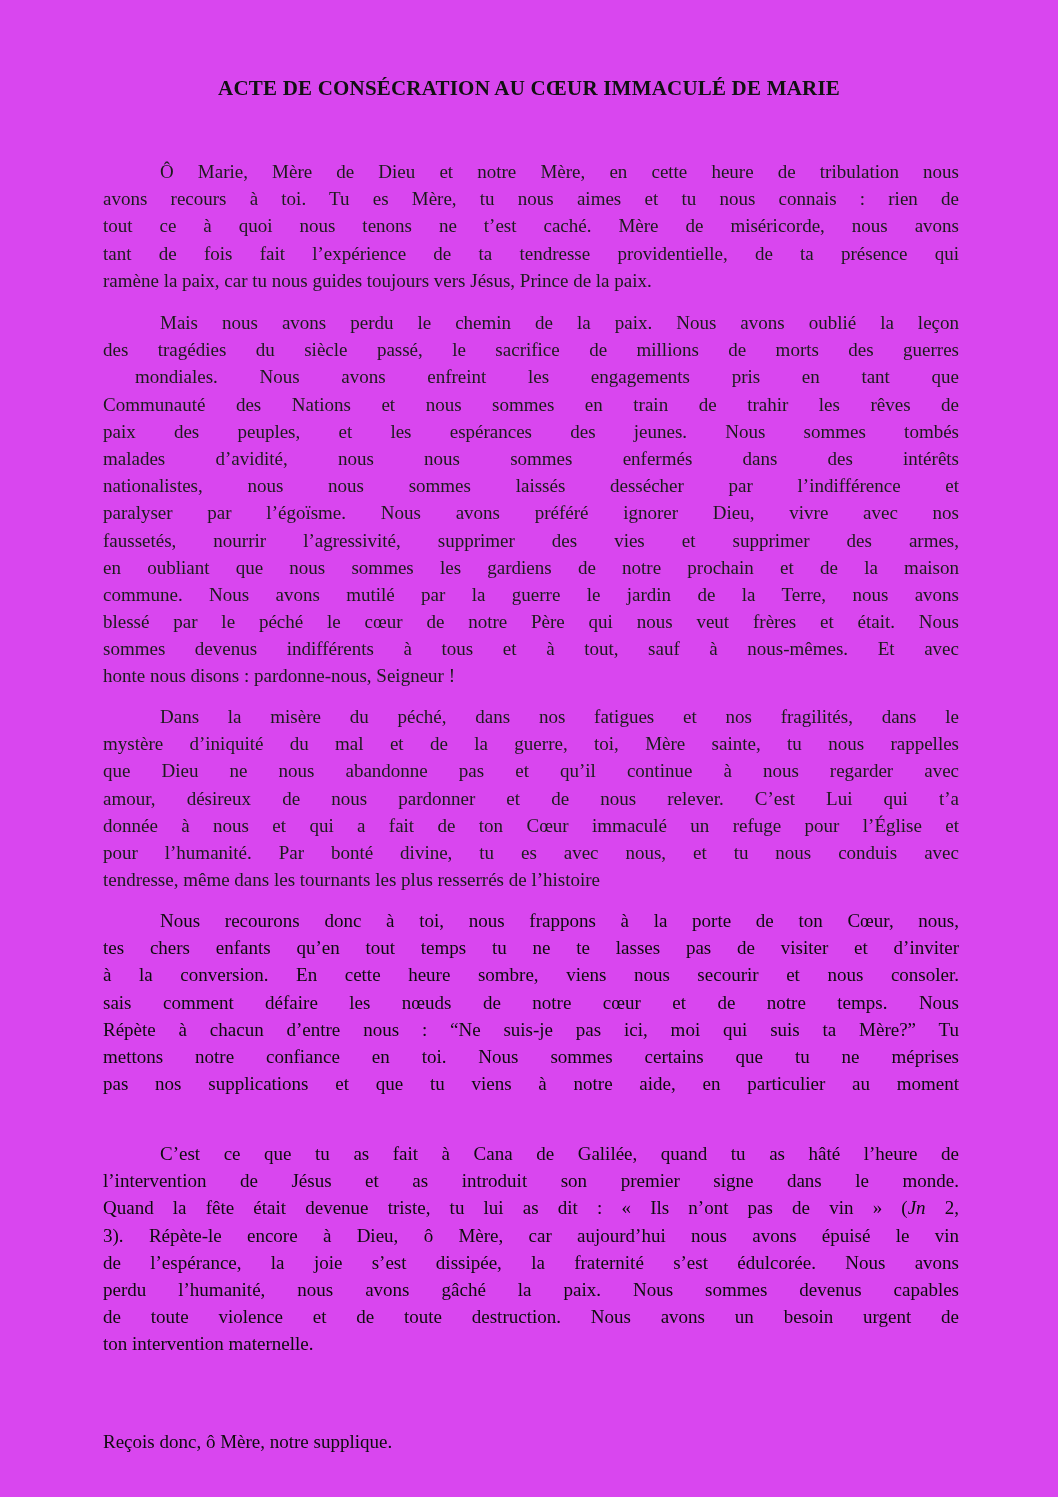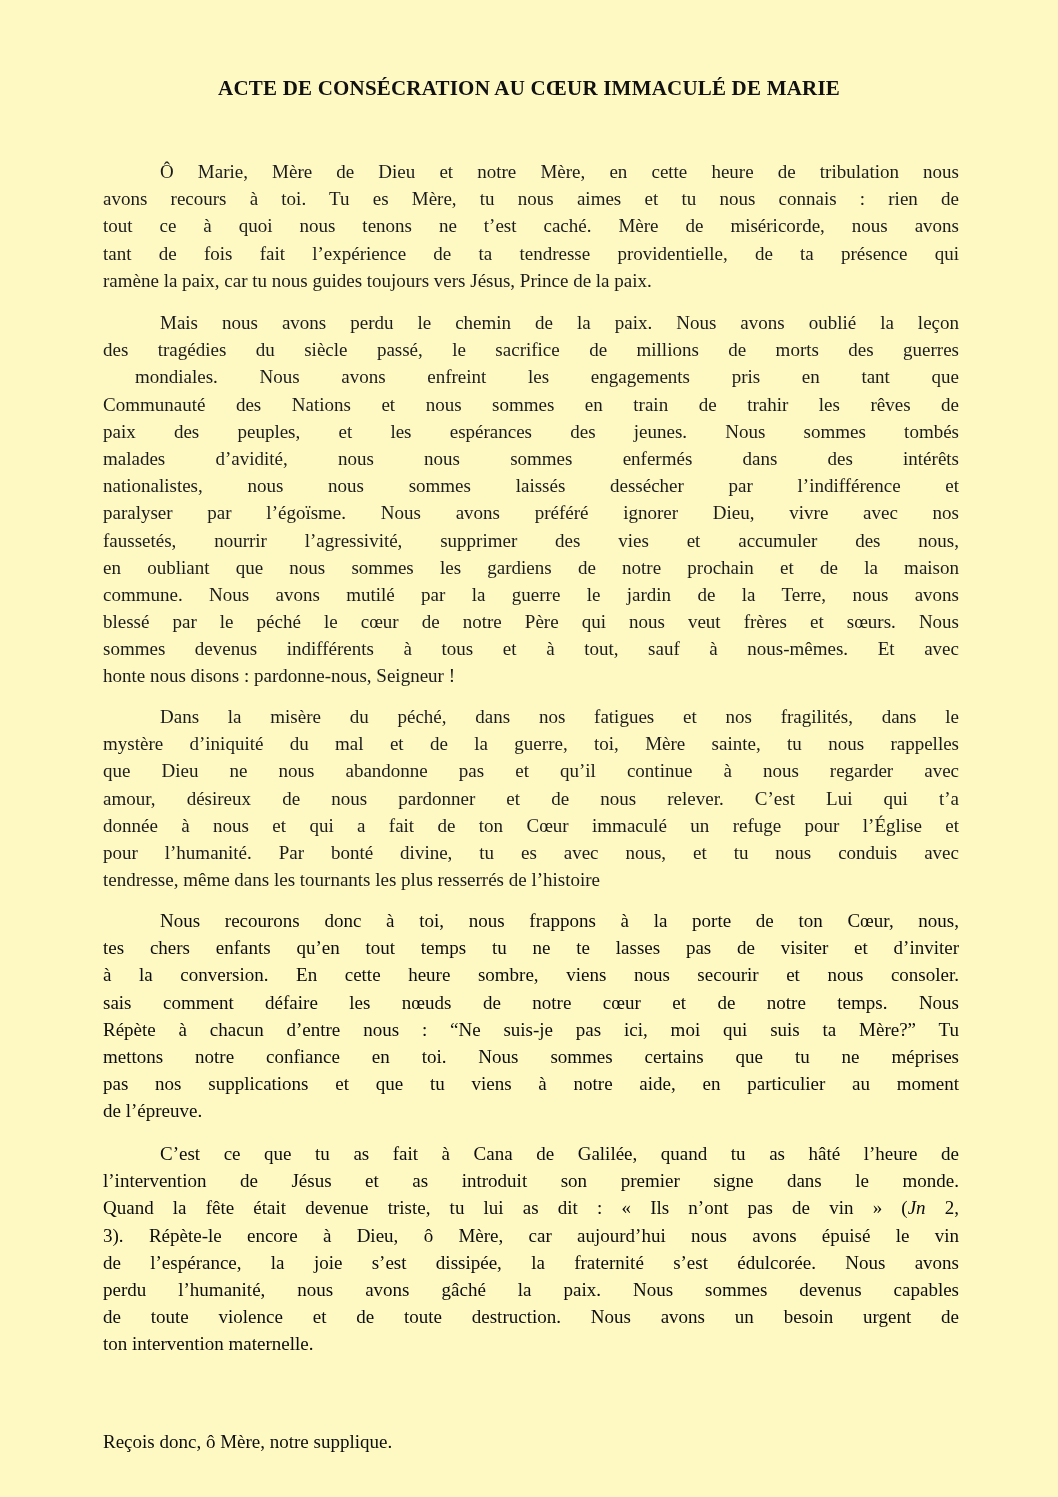--- a/index.html
+++ b/index.html
@@ -1,19 +1,19 @@
 <!DOCTYPE html>
 <html><head>
 <meta charset="utf-8">
 <style>
   html, body { margin: 0; padding: 0; background: #ffffff; }
   body { width: 1058px; height: 1497px; position: relative; overflow: hidden; }
   .page {
     position: absolute; left: 0; top: 0; width: 1058px; height: 1497px;
-    background: #fef9c3; color: #1a1a1a;
+    background: #d946ef; color: #1a1a1a;
     font-family: "DejaVu Serif", "Liberation Serif", serif;
   }
   .title {
     position: absolute; left: 0; width: 1058px; top: 76px;
     text-align: center;
     font-family: "Liberation Serif", "DejaVu Serif", serif;
     font-weight: bold; font-size: 21px; letter-spacing: 0.2px;
     color: #111;
   }
   .para {
@@ -45,24 +45,24 @@
 
   <div class="para" style="top:309px;">
     <span class="line indent" style="display: block; word-spacing: 11.4615px;">Mais nous avons perdu le chemin de la paix. Nous avons oublié la leçon</span>
     <span class="line" style="display: block; word-spacing: 16.0833px;">des tragédies du siècle passé, le sacrifice de millions de morts des guerres</span>
     <span class="line" style="display: block; word-spacing: 30.4444px; margin-left: 32px;">mondiales. Nous avons enfreint les engagements pris en tant que</span>
     <span class="line" style="display: block; word-spacing: 17.4167px;">Communauté des Nations et nous sommes en train de trahir les rêves de</span>
     <span class="line" style="display: block; word-spacing: 23.9px;">paix des peuples, et les espérances des jeunes. Nous sommes tombés</span>
     <span class="line" style="display: block; word-spacing: 34.125px;">malades d’avidité, nous nous sommes enfermés dans des intérêts</span>
     <span class="line" style="display: block; word-spacing: 27.625px;">nationalistes, nous nous sommes laissés dessécher par l’indifférence et</span>
     <span class="line" style="display: block; word-spacing: 19.7px;">paralyser par l’égoïsme. Nous avons préféré ignorer Dieu, vivre avec nos</span>
-    <span class="line" style="display: block; word-spacing: 20.4444px;">faussetés, nourrir l’agressivité, supprimer des vies et accumuler des nous,</span>
+    <span class="line" style="display: block; word-spacing: 20.4444px;">faussetés, nourrir l’agressivité, supprimer des vies et supprimer des armes,</span>
     <span class="line" style="display: block; word-spacing: 13.3077px;">en oubliant que nous sommes les gardiens de notre prochain et de la maison</span>
     <span class="line" style="display: block; word-spacing: 13.4615px;">commune. Nous avons mutilé par la guerre le jardin de la Terre, nous avons</span>
-    <span class="line" style="display: block; word-spacing: 11.1333px;">blessé par le péché le cœur de notre Père qui nous veut frères et sœurs. Nous</span>
+    <span class="line" style="display: block; word-spacing: 11.1333px;">blessé par le péché le cœur de notre Père qui nous veut frères et était. Nous</span>
     <span class="line" style="display: block; word-spacing: 16.25px;">sommes devenus indifférents à tous et à tout, sauf à nous-mêmes. Et avec</span>
     <span class="line last" style="display: block;">honte nous disons : pardonne-nous, Seigneur !</span>
   </div>
 
   <div class="para" style="top:703px;">
     <span class="line indent" style="display: block; word-spacing: 16.1667px;">Dans la misère du péché, dans nos fatigues et nos fragilités, dans le</span>
     <span class="line" style="display: block; word-spacing: 13.4615px;">mystère d’iniquité du mal et de la guerre, toi, Mère sainte, tu nous rappelles</span>
     <span class="line" style="display: block; word-spacing: 18px;">que Dieu ne nous abandonne pas et qu’il continue à nous regarder avec</span>
     <span class="line" style="display: block; word-spacing: 18.0833px;">amour, désireux de nous pardonner et de nous relever. C’est Lui qui t’a</span>
     <span class="line" style="display: block; word-spacing: 11.5333px;">donnée à nous et qui a fait de ton Cœur immaculé un refuge pour l’Église et</span>
@@ -71,21 +71,20 @@
   </div>
 
   <div class="para bold-ish" style="top:907px;">
     <span class="line indent" style="display: block; word-spacing: 12.3077px;">Nous recourons donc à toi, nous frappons à la porte de ton Cœur, nous,</span>
     <span class="line" style="display: block; word-spacing: 13.6429px;">tes chers enfants qu’en tout temps tu ne te lasses pas de visiter et d’inviter</span>
     <span class="line" style="display: block; word-spacing: 13.9167px;">à la conversion. En cette heure sombre, viens nous secourir et nous consoler.</span>
     <span class="line" style="display: block; word-spacing: 18.5px;">sais comment défaire les nœuds de notre cœur et de notre temps. Nous</span>
     <span class="line" style="display: block; word-spacing: 10.9333px;">Répète à chacun d’entre nous : “Ne suis-je pas ici, moi qui suis ta Mère?” Tu</span>
     <span class="line" style="display: block; word-spacing: 17.8182px;">mettons notre confiance en toi. Nous sommes certains que tu ne méprises</span>
     <span class="line" style="display: block; word-spacing: 13.9231px;">pas nos supplications et que tu viens à notre aide, en particulier au moment</span>
-    <span class="line last" style="display: block;">de l’épreuve.</span>
   </div>
 
   <div class="para bold-ish" style="top:1140px;">
     <span class="line indent" style="display: block; word-spacing: 12.4667px;">C’est ce que tu as fait à Cana de Galilée, quand tu as hâté l’heure de</span>
     <span class="line" style="display: block; word-spacing: 19.7273px;">l’intervention de Jésus et as introduit son premier signe dans le monde.</span>
     <span class="line" style="display: block; word-spacing: 8.78947px;"><span>Quand la fête était devenue triste, tu lui as dit : « Ils n’ont pas de vin » (</span><span class="it">Jn</span><span> 2,</span></span>
     <span class="line" style="display: block; word-spacing: 12.2308px;">3). Répète-le encore à Dieu, ô Mère, car aujourd’hui nous avons épuisé le vin</span>
     <span class="line" style="display: block; word-spacing: 14.8182px;">de l’espérance, la joie s’est dissipée, la fraternité s’est édulcorée. Nous avons</span>
     <span class="line" style="display: block; word-spacing: 16.5px;">perdu l’humanité, nous avons gâché la paix. Nous sommes devenus capables</span>
     <span class="line" style="display: block; word-spacing: 16.5px;">de toute violence et de toute destruction. Nous avons un besoin urgent de</span>

